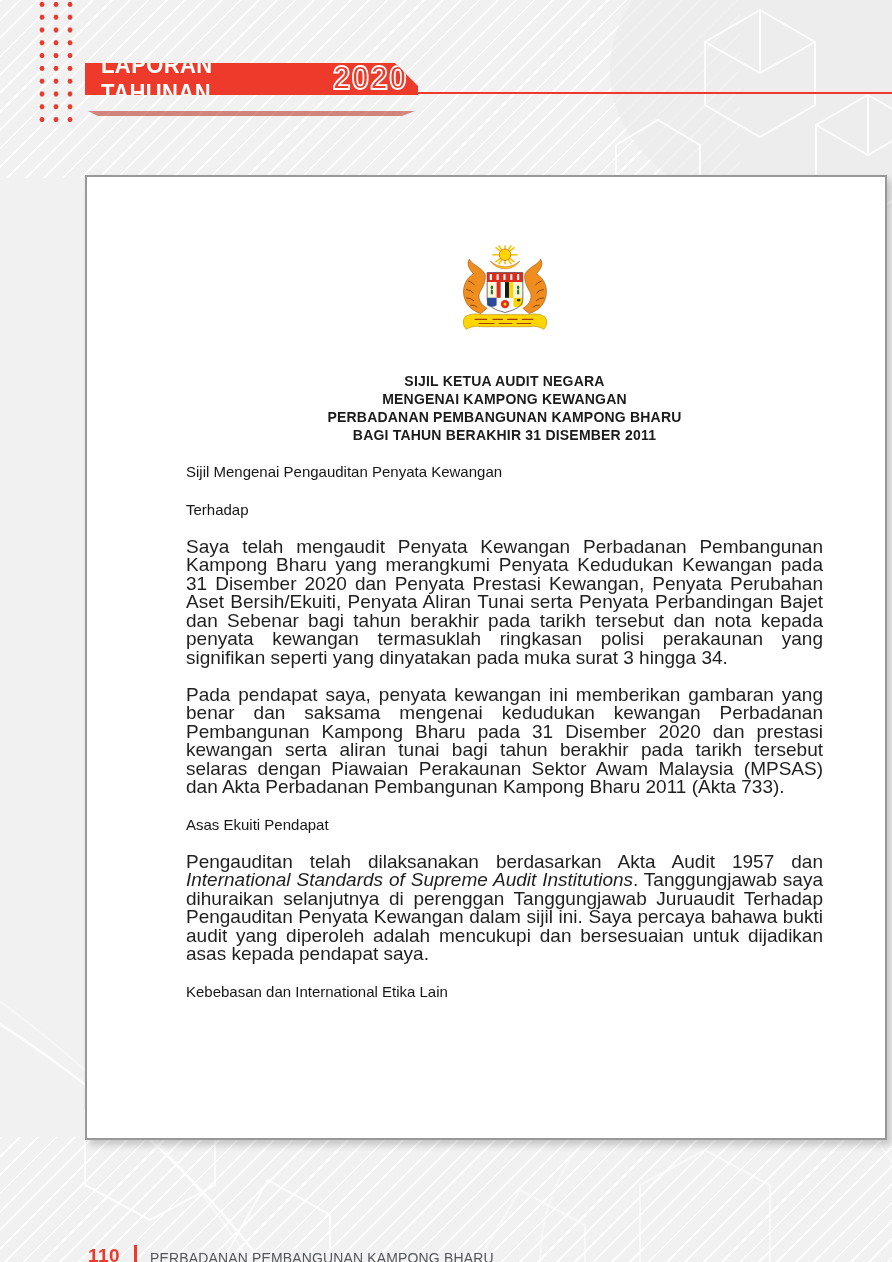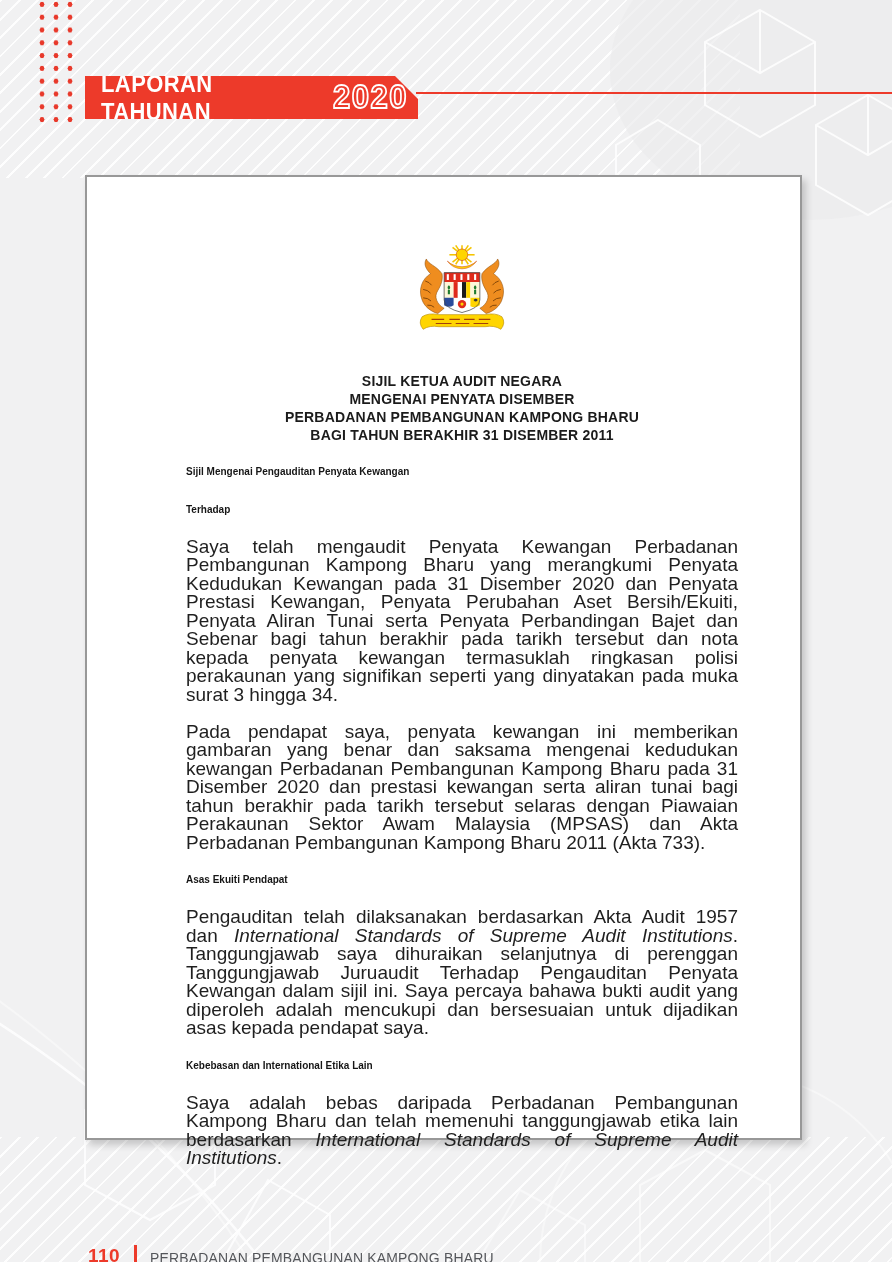--- a/index.html
+++ b/index.html
@@ -22,21 +22,21 @@
 
   
   .dots {
     position:absolute; left:35px; top:-2px; width:43px; height:130px;
     background-image: radial-gradient(circle, #e8392b 2.3px, rgba(0,0,0,0) 2.7px);
     background-size: 14px 12.8px;
   }
 
   
   .banner {
-    position:absolute; left:85px; top:76px; width:333px; height:43px;
+    position:absolute; left:85px; top:63px; width:333px; height:32px;
     background:#ed3a2a;
     clip-path: polygon(0 0, calc(100% - 23px) 0, 100% 23px, 100% 100%, 0 100%);
     display:flex; align-items:center; justify-content:center; gap:10px;
     padding-right:10px;
     padding-left:16px;
   }
   .banner-shadow {
     position:absolute; left:88px; top:111px; width:327px; height:5px;
     background:#b7291d; clip-path: polygon(0 0, 100% 0, 96% 100%, 3% 100%);
     opacity:.55;
@@ -46,33 +46,33 @@
     transform:scaleY(1.08);
   }
   .banner-year {
     color:#ed3a2a; font-size:31px; font-weight:800; letter-spacing:1.5px;
     -webkit-text-stroke:1.7px #ffffff; transform:scaleY(1.05);
   }
   .red-line { position:absolute; left:416px; top:92px; width:476px; height:1.5px; background:#ed3a2a; }
 
   
   .page {
-    position:absolute; left:85px; top:175px; width:717px; height:965px;
+    position:absolute; left:85px; top:175px; width:802px; height:965px;
     background:#ffffff; border:2px solid #989898;
     box-shadow: 4px 5px 7px rgba(0,0,0,0.18);
     padding:62px 62px 0 99px;
   }
   .emblem-wrap { text-align:center; }
   .doc-title {
     margin-top:25px; text-align:center;
     font-weight:bold; font-size:14px; line-height:18px; color:#1b1b1b;
     letter-spacing:.2px;
   }
   .section-heading {
-    margin-top:19px; font-weight:bold; font-size:10px; line-height:18.5px;
+    margin-top:19px; font-weight:normal; font-size:15px; line-height:18.5px;
     color:#161616;
   }
   .paragraph {
     margin-top:18.5px; text-align:justify;
     font-size:19px; line-height:18.5px; color:#1f1f1f;
   }
   .paragraph .italic { font-style:italic; }
 
   
   .footer { position:absolute; left:88px; top:1245px; display:flex; align-items:flex-end; }
@@ -182,34 +182,33 @@
                  Q182 160 164 163 L76 163 Q58 160 46 168 Q36 156 44 144 Z" fill="#ffd500" stroke="#b98b00" stroke-width="1.2"></path>
         <g stroke="#8a1a10" stroke-width="2" opacity="0.8">
           <path d="M62 149 h24 M96 149 h20 M124 149 h20 M152 149 h22"></path>
           <path d="M70 157 h30 M108 157 h26 M142 157 h28"></path>
         </g>
       </svg>
     </div>
 
     <div class="doc-title">
       <div>SIJIL KETUA AUDIT NEGARA</div>
-      <div>MENGENAI PENYATA DISEMBER</div>
+      <div>MENGENAI KAMPONG KEWANGAN</div>
       <div>PERBADANAN PEMBANGUNAN KAMPONG BHARU</div>
       <div>BAGI TAHUN BERAKHIR 31 DISEMBER 2011</div>
     </div>
 
     <div style="margin-top:9px;">
         <div class="section-heading">Sijil Mengenai Pengauditan Penyata Kewangan</div>
         <div class="section-heading">Terhadap</div>
         <p class="paragraph"><span>Saya telah mengaudit Penyata Kewangan Perbadanan Pembangunan Kampong Bharu yang merangkumi Penyata Kedudukan Kewangan pada 31 Disember 2020 dan Penyata Prestasi Kewangan, Penyata Perubahan Aset Bersih/Ekuiti, Penyata Aliran Tunai serta Penyata Perbandingan Bajet dan Sebenar bagi tahun berakhir pada tarikh tersebut dan nota kepada penyata kewangan termasuklah ringkasan polisi perakaunan yang signifikan seperti yang dinyatakan pada muka surat 3 hingga 34.</span></p>
         <p class="paragraph"><span>Pada pendapat saya, penyata kewangan ini memberikan gambaran yang benar dan saksama mengenai kedudukan kewangan Perbadanan Pembangunan Kampong Bharu  pada 31 Disember 2020 dan prestasi kewangan serta aliran tunai bagi tahun berakhir pada tarikh tersebut selaras dengan Piawaian Perakaunan Sektor Awam Malaysia (MPSAS) dan Akta Perbadanan Pembangunan Kampong Bharu 2011 (Akta 733).</span></p>
         <div class="section-heading">Asas Ekuiti Pendapat</div>
         <p class="paragraph"><span>Pengauditan telah dilaksanakan berdasarkan Akta Audit 1957 dan </span><span class="italic">International Standards of Supreme Audit Institutions</span><span>. Tanggungjawab saya dihuraikan selanjutnya di perenggan Tanggungjawab Juruaudit Terhadap Pengauditan Penyata Kewangan dalam sijil ini. Saya percaya bahawa bukti audit yang diperoleh adalah mencukupi dan bersesuaian untuk dijadikan asas kepada pendapat saya.</span></p>
         <div class="section-heading">Kebebasan dan International Etika Lain</div>
-        <p class="paragraph"><span>Saya adalah bebas daripada Perbadanan Pembangunan Kampong Bharu dan telah memenuhi tanggungjawab etika lain berdasarkan </span><span class="italic">International Standards of Supreme Audit Institutions</span><span>.</span></p>
       </div>
   </div>
 
   <div class="footer">
     <span class="page-number">110</span>
     <span class="footer-divider"></span>
     <span class="footer-text">PERBADANAN PEMBANGUNAN KAMPONG BHARU</span>
   </div>
 
 </div>

